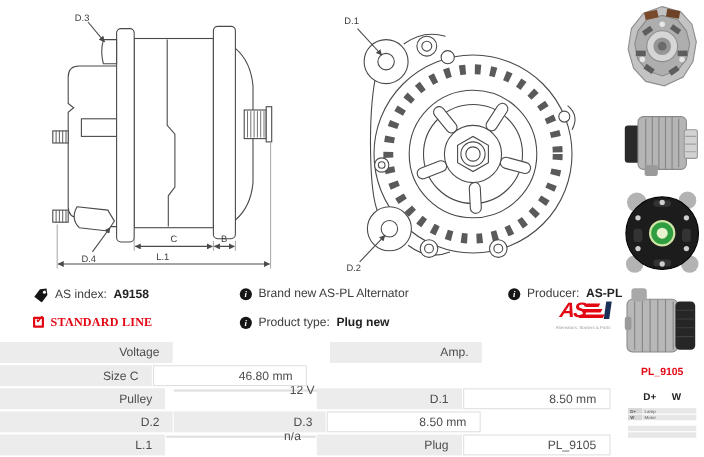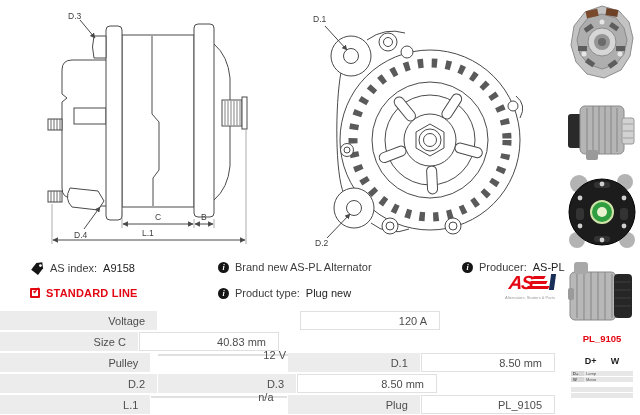--- a/index.html
+++ b/index.html
@@ -10,30 +10,30 @@
   
   .drawing { position:absolute; }
   .drawing svg { display:block; }
   #side-drawing  { left:16px; top:2px; }
   #front-drawing { left:283px; top:0px; }
   .dim-label { font-size:8.5px; fill:#3d3d3d; font-family:"Liberation Sans",sans-serif; }
 
   
   .info-line { position:absolute; display:flex; align-items:center; gap:6px;
                font-size:11px; color:#3c3c3c; white-space:nowrap; }
-  .bold { font-weight:normal; color:#222; }
+  .bold { font-weight:bold; color:#222; }
   .red  { color:#e30613; }
   .info-i { width:11px; height:11px; border-radius:50%; background:#151515; color:#fff;
             display:inline-flex; align-items:center; justify-content:center;
             font:italic bold 8px "Liberation Serif", serif; flex:0 0 auto; }
   .checkbox { width:10px; height:10px; border:2px solid #e30613; border-radius:1px;
               position:relative; flex:0 0 auto; }
   .checkbox span { position:absolute; left:0px; top:-5px; color:#e30613;
                    font-size:10px; font-weight:bold; }
-  .badge-text { font-weight:bold; letter-spacing:.2px; }
+  .badge-text { font-weight:bold; letter-spacing:.2px;font-family:Liberation Serif, serif; }
 
   
   .aspl-logo { position:absolute; left:505px; top:274px; width:50px; height:26px; }
   .logo-mark { position:relative; width:50px; height:19px; }
   .logo-as { position:absolute; left:4px; top:-2px; font-style:italic; font-weight:bold;
              font-size:19px; color:#e30613; letter-spacing:-1.5px;
              transform:skewX(-6deg); }
   .logo-bar { position:absolute; background:#e30613; transform:skewX(-30deg); }
   .logo-b1 { right:10px; top:2px;  width:12px; height:2.5px; }
   .logo-b2 { right:8px;  top:7px;  width:17px; height:2.5px; }
@@ -220,25 +220,25 @@
       <div class="logo-bar logo-b3"></div>
       <div class="logo-vbar"></div>
     </div>
     <div class="logo-caption">Alternators, Starters &amp; Parts</div>
   </div>
 
   <div class="spec-table">
     <div class="spec-row">
       <div class="cell lab w1">Voltage</div>
       <div class="cell val w2">12 V</div>
-      <div class="cell val w4">120 A</div>
+      <div class="cell lab w3">Amp.</div>
     </div>
     <div class="spec-row">
       <div class="cell lab w3">Size C</div>
-      <div class="cell val w4">40.83 mm</div>
+      <div class="cell val w4">46.80 mm</div>
     </div>
     <div class="spec-row">
       <div class="cell lab w1">Pulley</div>
       <div class="cell val w2">n/a</div>
       <div class="cell lab w3">D.1</div>
       <div class="cell val w4">8.50 mm</div>
     </div>
     <div class="spec-row">
       <div class="cell lab w1">D.2</div>
       <div class="cell lab w3">D.3</div>

